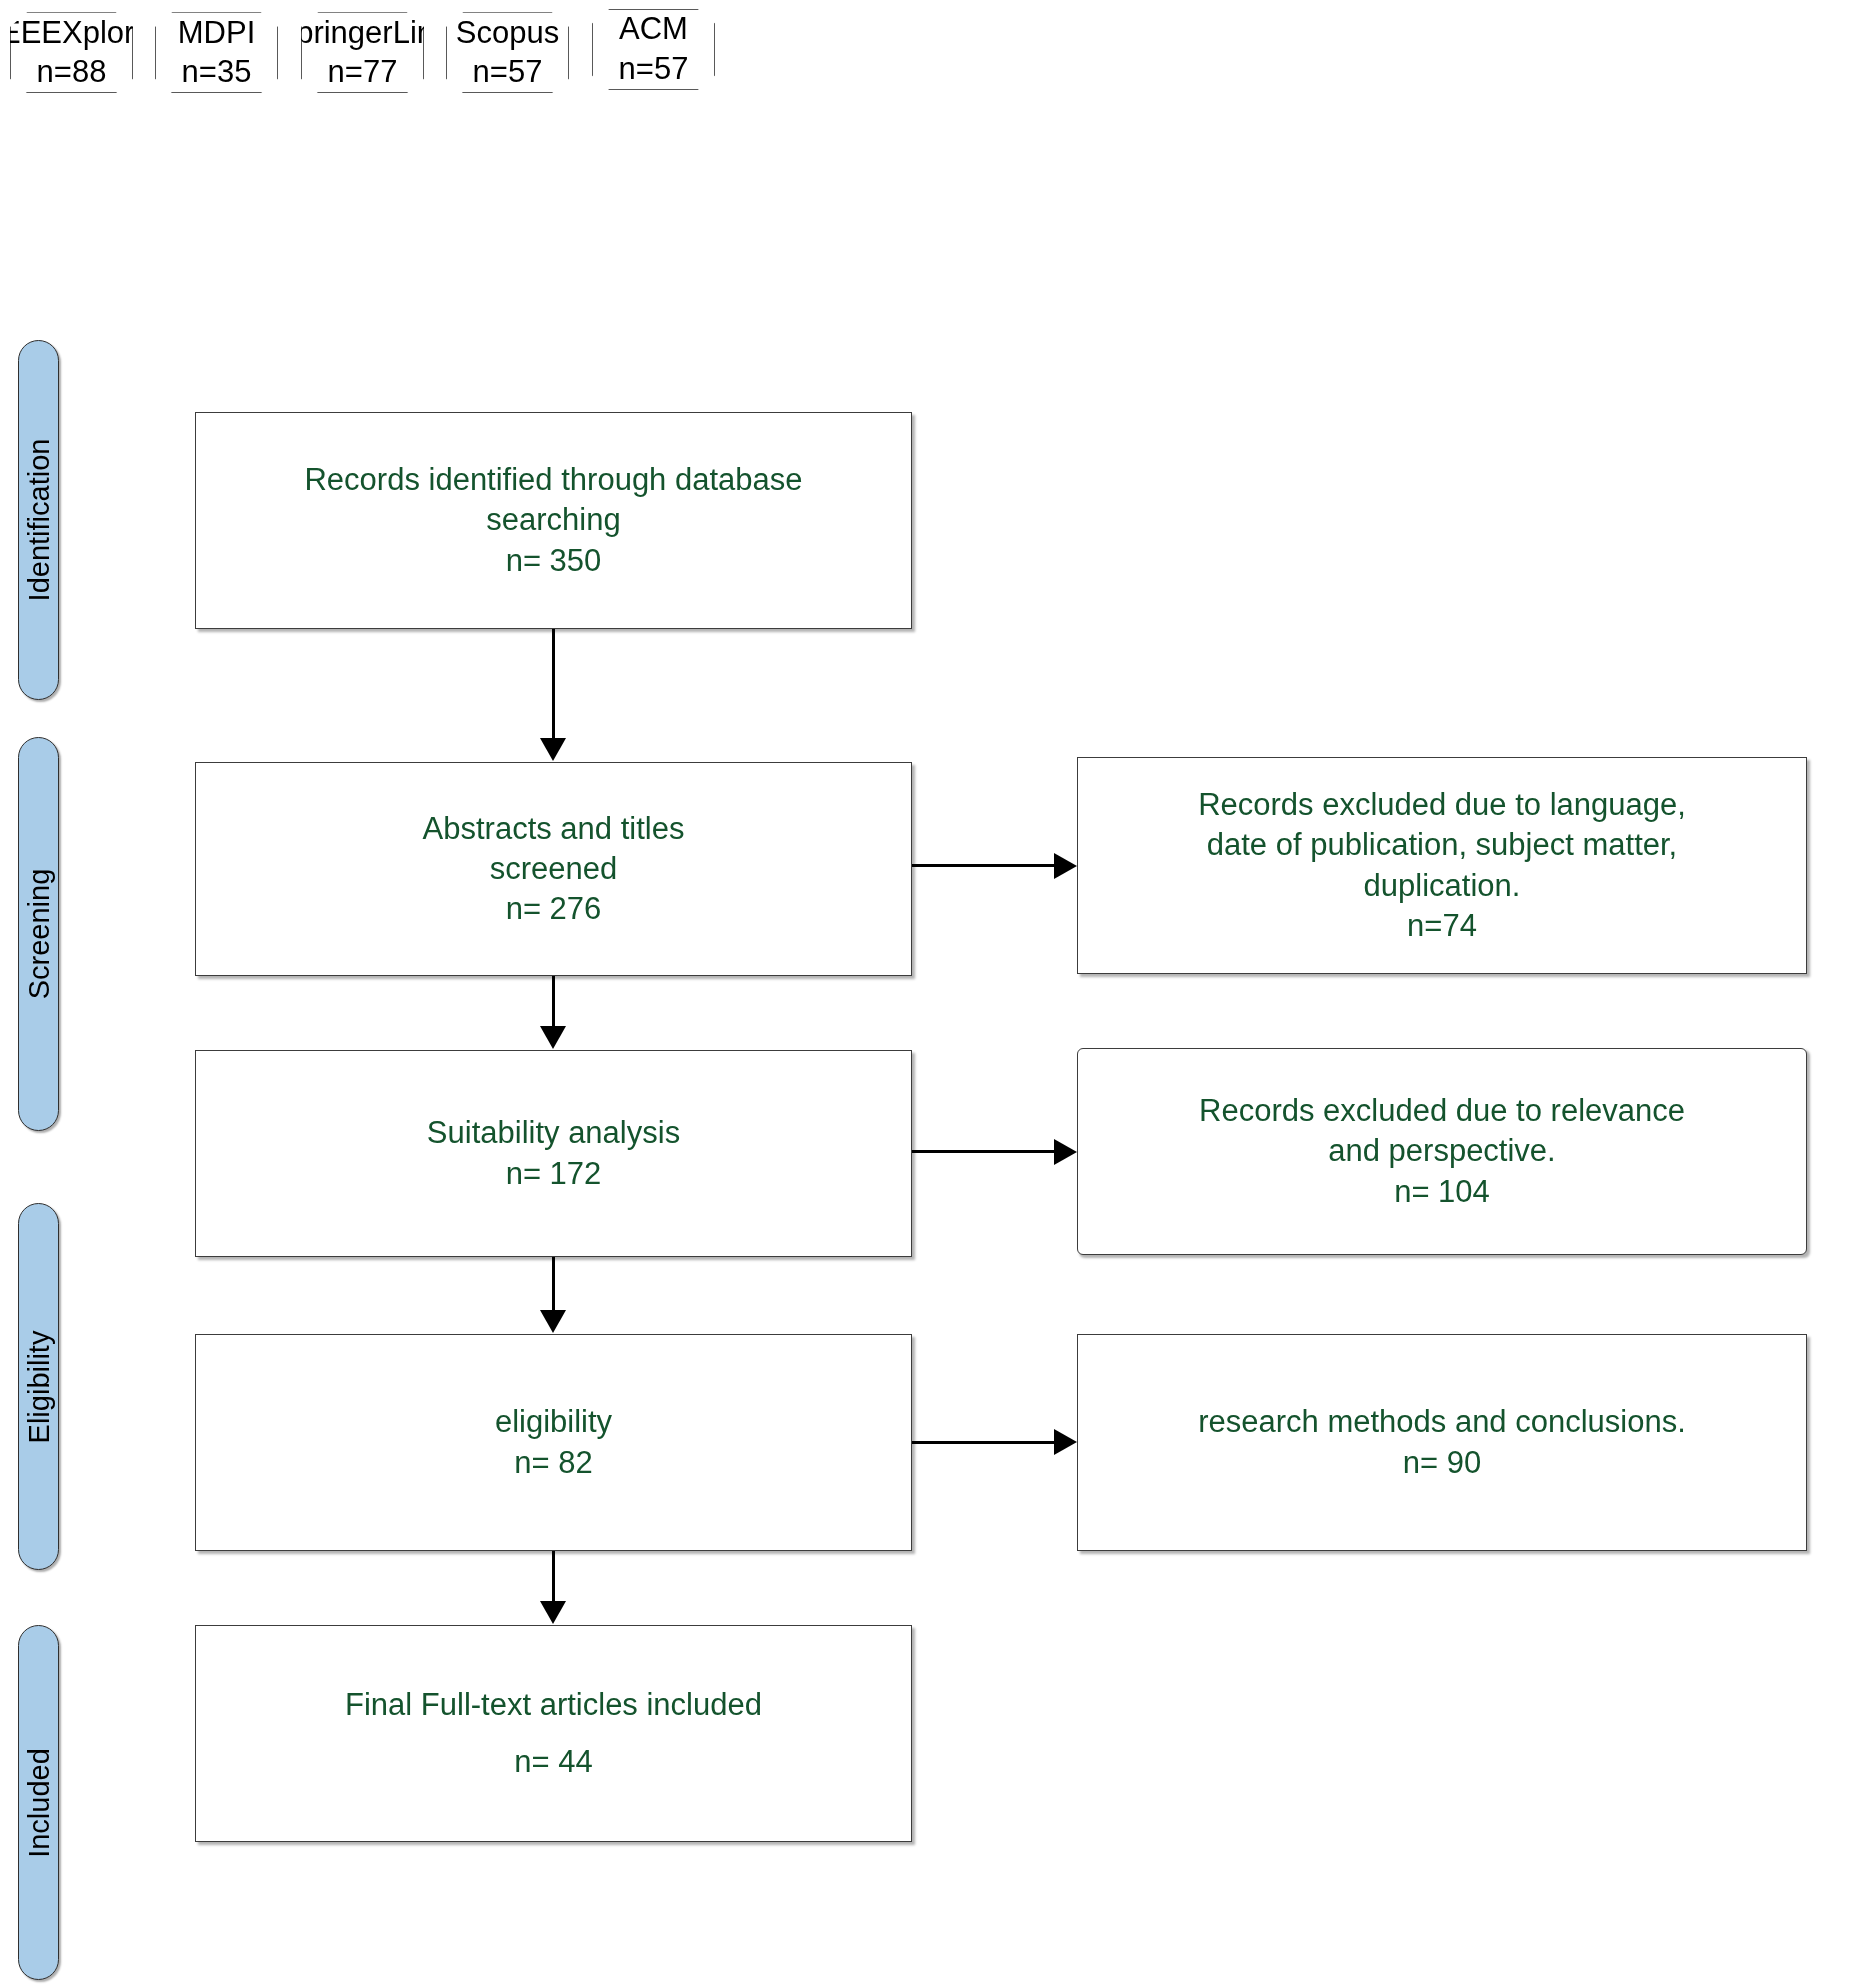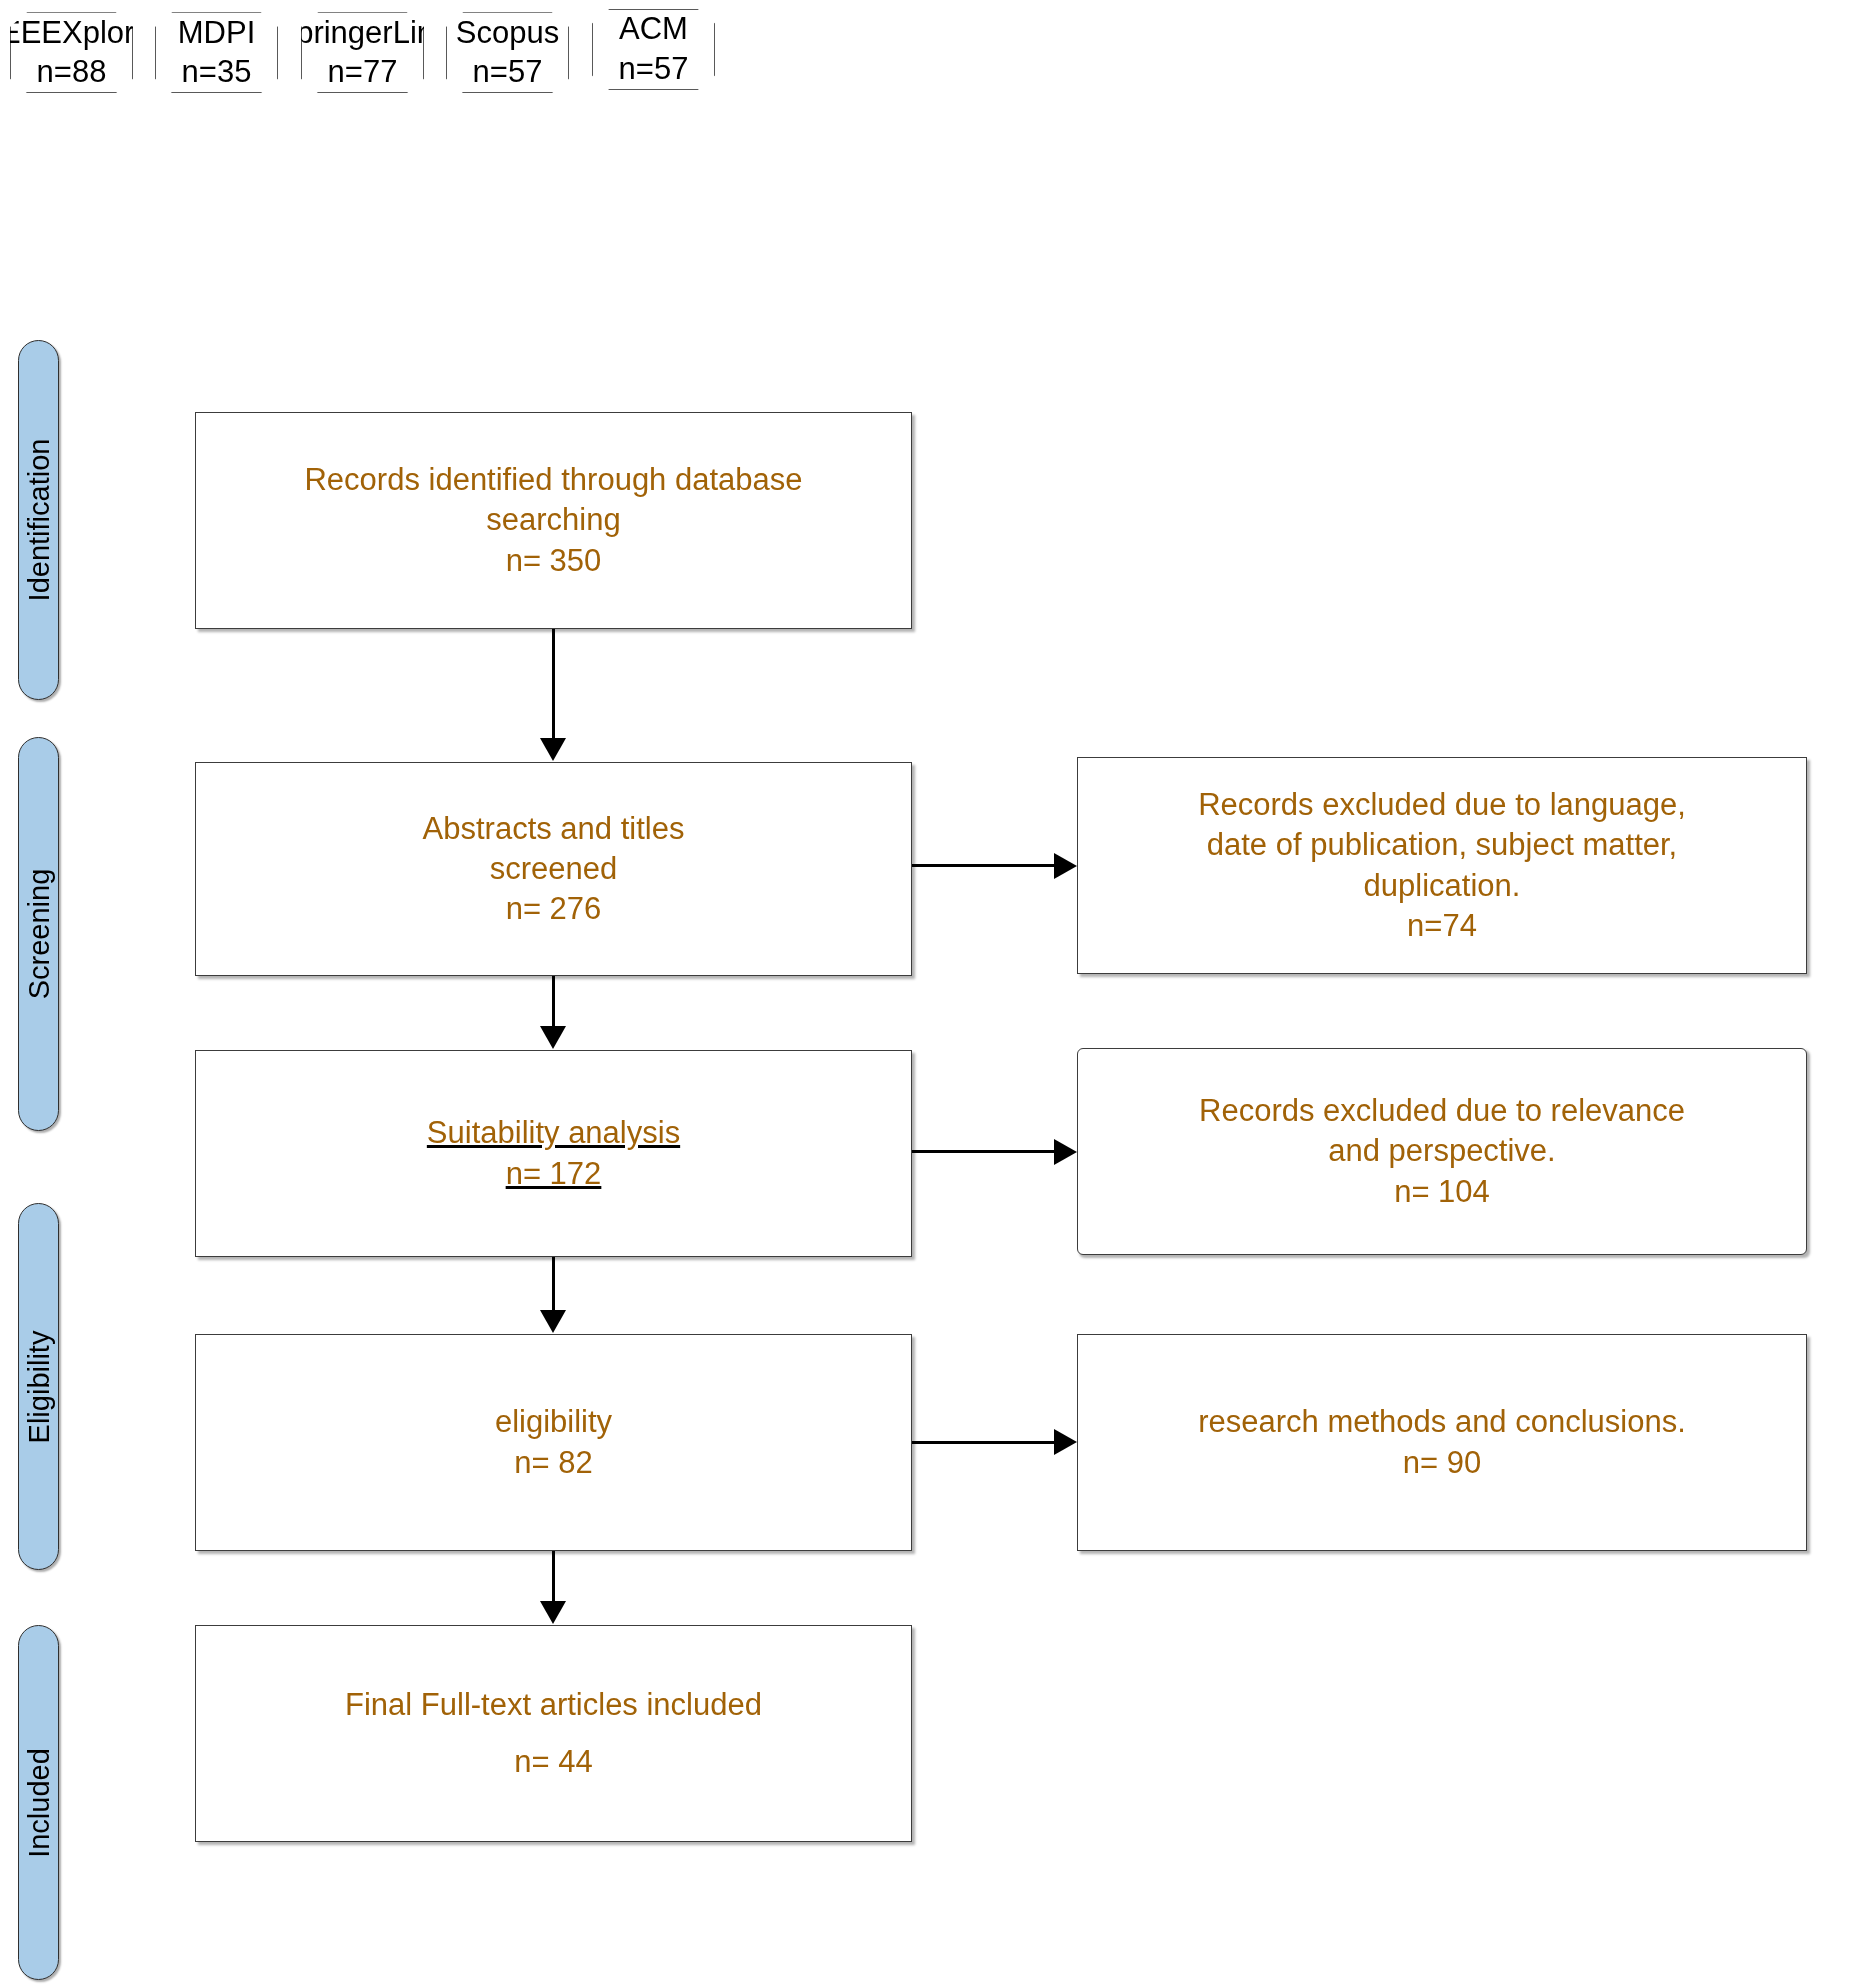--- a/index.html
+++ b/index.html
@@ -41,21 +41,21 @@
     position:absolute;
     background:#ffffff;
     border:1.5px solid #3c3c3c;
     box-sizing:border-box;
     box-shadow:2.5px 2.5px 2.5px rgba(0,0,0,.30);
     display:flex;flex-direction:column;
     align-items:center;justify-content:center;
     padding:7px 13px;
   }
   .box .ln{
-    font-size:31px;color:#a16207;line-height:1.30;
+    font-size:31px;color:#14532d;line-height:1.30;
     text-align:center;white-space:nowrap;
   }
 
   
   .vline{position:absolute;width:2.5px;background:#000;}
   .varrow{
     position:absolute;width:0;height:0;
     border-left:13px solid transparent;
     border-right:13px solid transparent;
     border-top:23px solid #000;
@@ -119,21 +119,21 @@
     <div class="ln">searching</div>
     <div class="ln">n= 350</div>
   </div>
 
   <div class="box" style="left:195px;top:762px;width:717px;height:214px;">
     <div class="ln">Abstracts and titles</div>
     <div class="ln">screened</div>
     <div class="ln">n= 276</div>
   </div>
 
-  <div class="box" style="left:195px;top:1050px;width:717px;height:207px;text-decoration:underline;">
+  <div class="box" style="left:195px;top:1050px;width:717px;height:207px;">
     <div class="ln">Suitability analysis</div>
     <div class="ln">n= 172</div>
   </div>
 
   <div class="box" style="left:195px;top:1334px;width:717px;height:217px;">
     <div class="ln">eligibility</div>
     <div class="ln">n= 82</div>
   </div>
 
   <div class="box" style="left:195px;top:1625px;width:717px;height:217px;gap:16px;">

